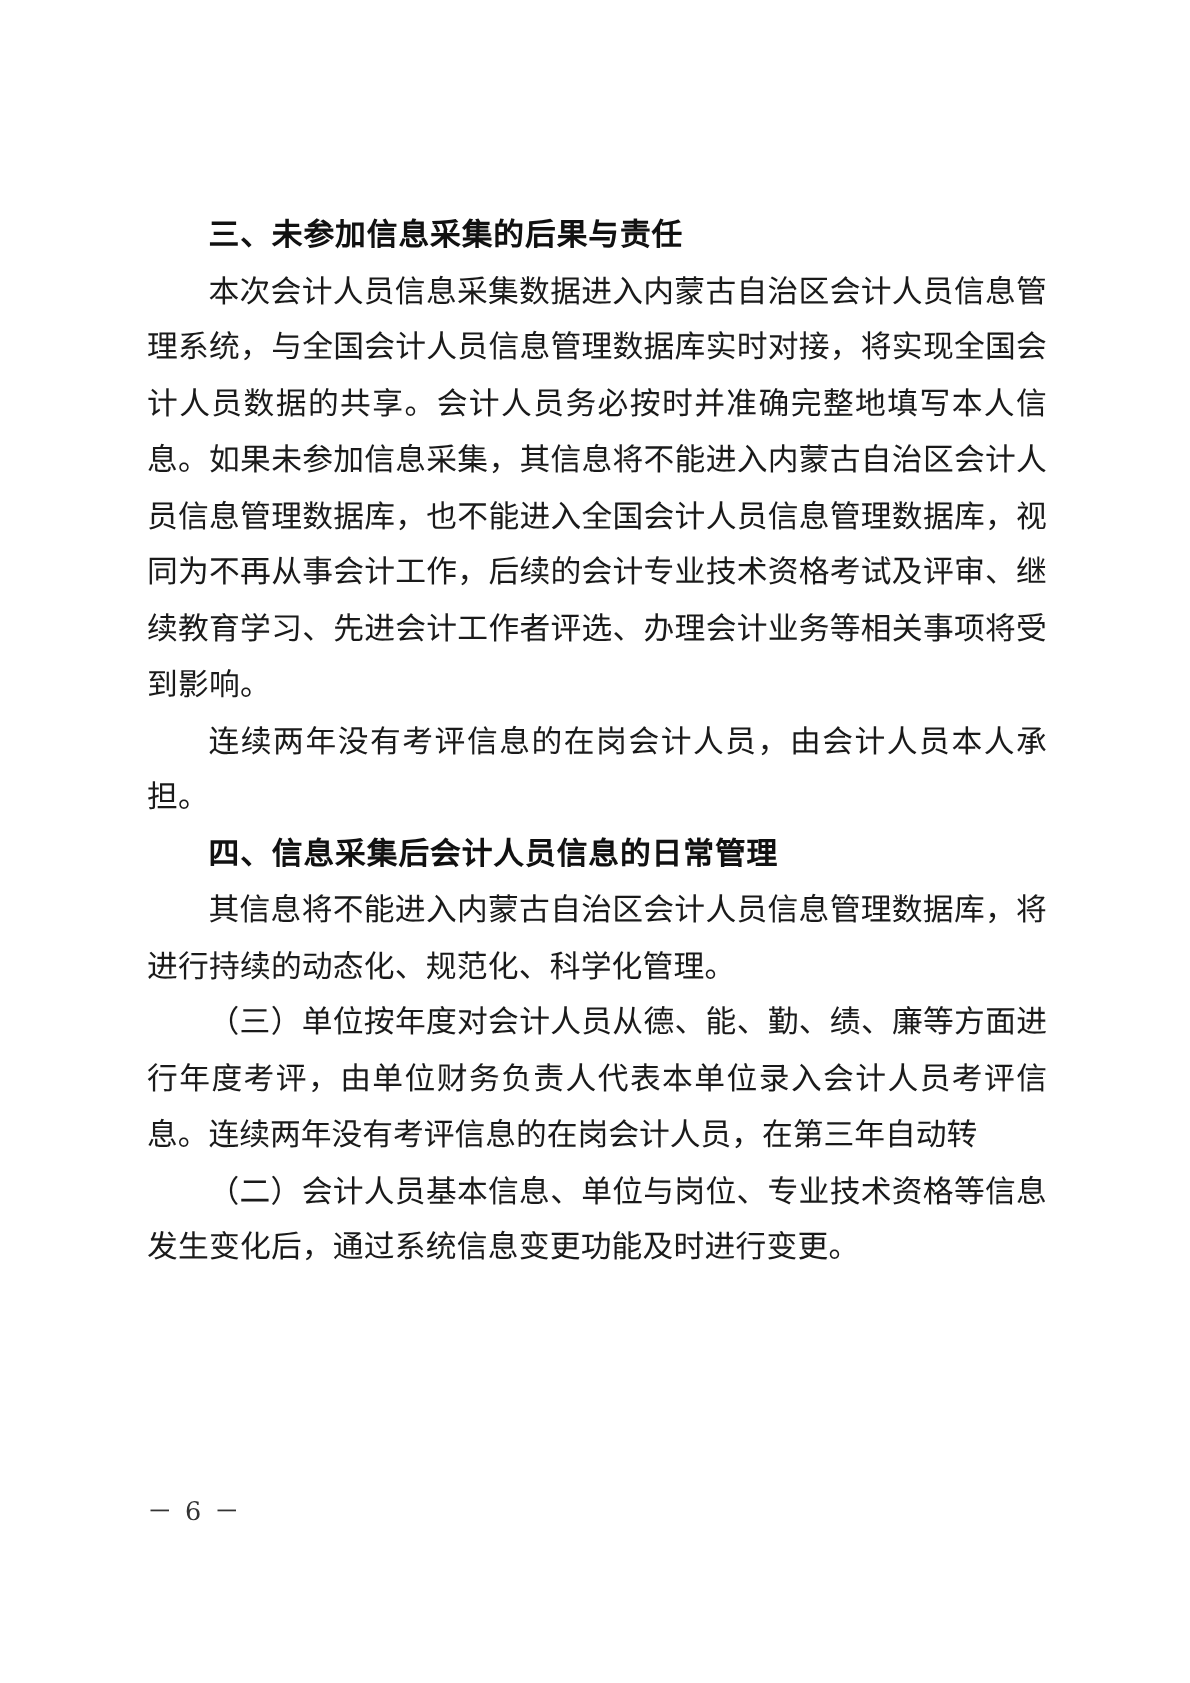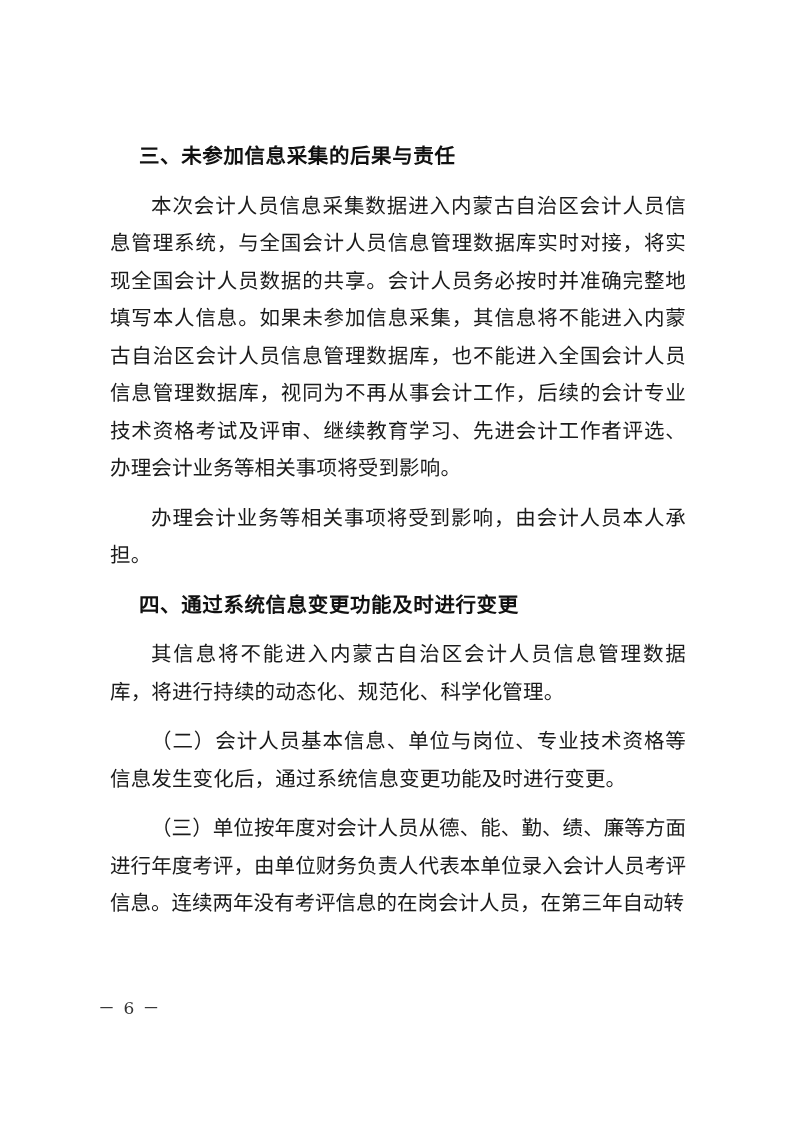--- a/index.html
+++ b/index.html
@@ -45,21 +45,21 @@
     margin: 0;
     color: #111111;
     white-space: nowrap;
   }
 
   .para {
     font-family: "DejaVu Serif", "Liberation Serif", serif;
     font-size: 20.5px;
     line-height: 37.5px;
     letter-spacing: 0.15px;
-    margin: 12px;
+    margin: 0;
     text-indent: 41px;
     text-align: justify;
     text-justify: inter-character;
     color: #1a1a1a;
   }
 
   
   .para.tight {
     letter-spacing: 0px;
   }
@@ -83,28 +83,28 @@
 <body>
 
 <div class="page">
 
   <div class="content">
 
     <h2 class="heading">三、未参加信息采集的后果与责任</h2>
 
     <p class="para">本次会计人员信息采集数据进入内蒙古自治区会计人员信息管理系统，与全国会计人员信息管理数据库实时对接，将实现全国会计人员数据的共享。会计人员务必按时并准确完整地填写本人信息。如果未参加信息采集，其信息将不能进入内蒙古自治区会计人员信息管理数据库，也不能进入全国会计人员信息管理数据库，视同为不再从事会计工作，后续的会计专业技术资格考试及评审、继续教育学习、先进会计工作者评选、办理会计业务等相关事项将受到影响。</p>
 
-    <p class="para">办理会计业务等相关事项将受到影响，由会计人员本人承担。</p>
+    <p class="para">连续两年没有考评信息的在岗会计人员，由会计人员本人承担。</p>
 
-    <h2 class="heading gap-before-heading">四、通过系统信息变更功能及时进行变更</h2>
+    <h2 class="heading gap-before-heading">四、信息采集后会计人员信息的日常管理</h2>
 
     <p class="para">其信息将不能进入内蒙古自治区会计人员信息管理数据库，将进行持续的动态化、规范化、科学化管理。</p>
 
 
+    <p class="para tight">（三）单位按年度对会计人员从德、能、勤、绩、廉等方面进行年度考评，由单位财务负责人代表本单位录入会计人员考评信息。连续两年没有考评信息的在岗会计人员，在第三年自动转</p>
+
     <p class="para">（二）会计人员基本信息、单位与岗位、专业技术资格等信息发生变化后，通过系统信息变更功能及时进行变更。</p>
-
-    <p class="para tight">（三）单位按年度对会计人员从德、能、勤、绩、廉等方面进行年度考评，由单位财务负责人代表本单位录入会计人员考评信息。连续两年没有考评信息的在岗会计人员，在第三年自动转</p>
 
   </div>
 
   <div class="page-number">－ 6 －</div>
 
 </div>
 
 </body></html>

